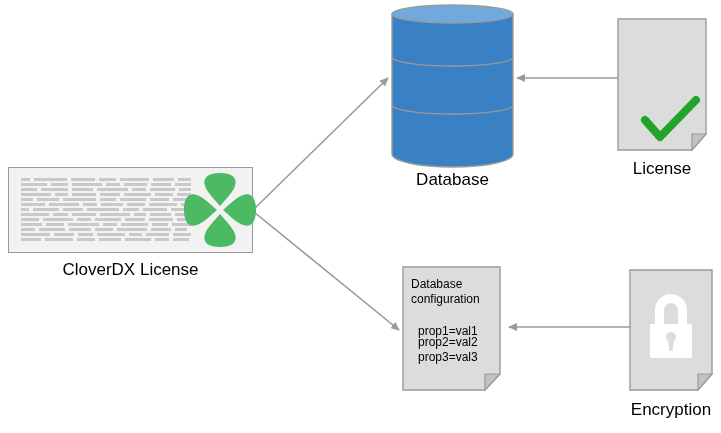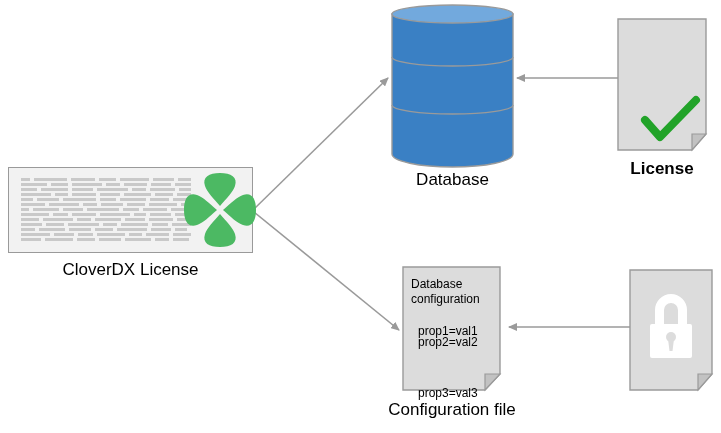--- a/index.html
+++ b/index.html
@@ -239,40 +239,40 @@
   </svg>
 
   <div class="label" style="left:392px; top:170px; width:121px;">Database</div>
 
   <svg class="layer" viewBox="0 0 721 433">
     <path d="M618,19 L706,19 L706,134 L692,150 L618,150 Z" fill="#dcdcdc" stroke="#9a9a9a" stroke-width="1.4"></path>
     <path d="M706,134 L692,134 L692,150 Z" fill="#c2c2c2" stroke="#9a9a9a" stroke-width="1.2"></path>
     <path d="M645,120 L660,137 L696,100" fill="none" stroke="#22a329" stroke-width="8" stroke-linecap="round" stroke-linejoin="round"></path>
   </svg>
 
-  <div class="label" style="left:613px; top:159px; width:98px;font-weight:bold;">License</div>
+  <div class="label" style="left:613px; top:159px; width:98px;">License</div>
 
   <svg class="layer" viewBox="0 0 721 433">
     <path d="M403,267 L500,267 L500,374 L485,390 L403,390 Z" fill="#dcdcdc" stroke="#9a9a9a" stroke-width="1.4"></path>
     <path d="M500,374 L485,374 L485,390 Z" fill="#c2c2c2" stroke="#9a9a9a" stroke-width="1.2"></path>
   </svg>
 
   <div class="cfg-text" style="left:411px; top:277px;">Database</div>
   <div class="cfg-text" style="left:411px; top:292px;">configuration</div>
   <div class="cfg-text" style="left:418px; top:324px;">prop1=val1</div>
   <div class="cfg-text" style="left:418px; top:335px;">prop2=val2</div>
-  <div class="cfg-text" style="left:418px; top:350px;margin-top:36px;">prop3=val3</div>
-
-  <div class="label" style="left:372px; top:400px; width:160px;">Configuration file</div>
+  <div class="cfg-text" style="left:418px; top:350px;">prop3=val3</div>
+
 
   <svg class="layer" viewBox="0 0 721 433">
     <path d="M630,270 L712,270 L712,374 L698,390 L630,390 Z" fill="#dcdcdc" stroke="#9a9a9a" stroke-width="1.4"></path>
     <path d="M712,374 L698,374 L698,390 Z" fill="#c2c2c2" stroke="#9a9a9a" stroke-width="1.2"></path>
     <g>
       <path d="M655,325 L655,310 A16,16 0 0,1 687,310 L687,325 L678,325 L678,310 A7,7 0 0,0 664,310 L664,325 Z" fill="#ffffff"></path>
       <rect x="650" y="324" width="42" height="34" rx="2" fill="#ffffff"></rect>
       <circle cx="671" cy="337" r="5" fill="#dcdcdc"></circle>
       <path d="M668,339 L674,339 L672.5,351 L669.5,351 Z" fill="#dcdcdc"></path>
     </g>
   </svg>
 
+  <div class="label" style="left:621px; top:400px; width:100px;">Encryption</div>
 
 </div>
 
 </body></html>

